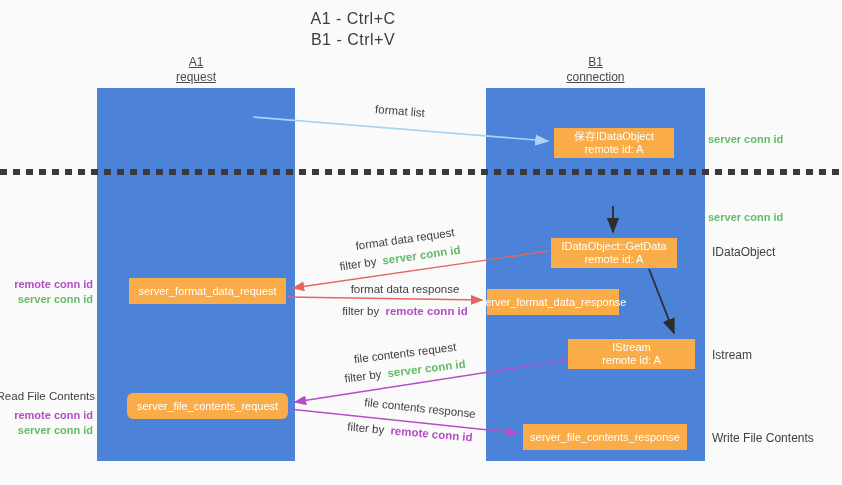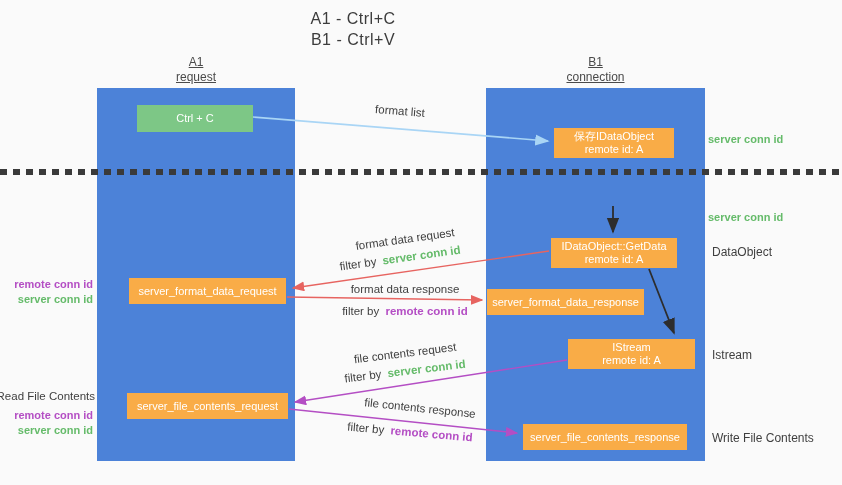--- a/index.html
+++ b/index.html
@@ -49,59 +49,56 @@
   <div class="abs lane-header lane-header-b">
     <div>B1</div>
     <div>connection</div>
   </div>
 
   <div class="abs lane lane-a"></div>
   <div class="abs lane lane-b"></div>
 
   <div class="abs divider"></div>
 
-  <div class="abs node node-green" style="left:137px;top:105px;width:116px;height:27px;">
-    <div>Ctrl + C</div>
-  </div>
 
   <div class="abs node node-orange" style="left:554px;top:128px;width:120px;height:30px;">
     <div>保存IDataObject</div>
     <div>remote id: A</div>
   </div>
 
 
   <div class="abs node node-orange" style="left:551px;top:238px;width:126px;height:30px;">
     <div>IDataObject::GetData</div>
     <div>remote id: A</div>
   </div>
 
   <div class="abs node node-orange" style="left:129px;top:278px;width:157px;height:26px;">
     <div>server_format_data_request</div>
   </div>
 
-  <div class="abs node node-orange" style="left:487px;top:289px;width:157px;height:26px;">
+  <div class="abs node node-orange" style="left:487px;top:289px;width:132px;height:26px;">
     <div>server_format_data_response</div>
   </div>
 
   <div class="abs node node-orange" style="left:568px;top:339px;width:127px;height:30px;">
     <div>IStream</div>
     <div>remote id: A</div>
   </div>
 
-  <div class="abs node node-orange" style="left:127px;top:393px;width:161px;height:26px;">
+  <div class="abs node node-orange" style="left:127px;top:393px;width:161px;height:26px;border-radius:6px;">
     <div>server_file_contents_request</div>
   </div>
 
   <div class="abs node node-orange" style="left:523px;top:424px;width:164px;height:26px;">
     <div>server_file_contents_response</div>
   </div>
 
   <div class="abs side-label conn-green" style="left:708px;top:133px;">server conn id</div>
   <div class="abs side-label conn-green" style="left:708px;top:211px;">server conn id</div>
-  <div class="abs side-label" style="left:712px;top:245px;">DataObject</div>
+  <div class="abs side-label" style="left:712px;top:245px;">IDataObject</div>
   <div class="abs side-label" style="left:712px;top:348px;">Istream</div>
   <div class="abs side-label" style="left:712px;top:431px;">Write File Contents</div>
 
   <div class="abs side-label left-pair" style="right:749px;top:277px;">
     <div class="conn-purple">remote conn id</div>
     <div class="conn-green">server conn id</div>
   </div>
   <div class="abs side-label" style="right:747px;top:390px;font-size:11.5px;">Read File Contents</div>
   <div class="abs side-label left-pair" style="right:749px;top:408px;">
     <div class="conn-purple">remote conn id</div>

